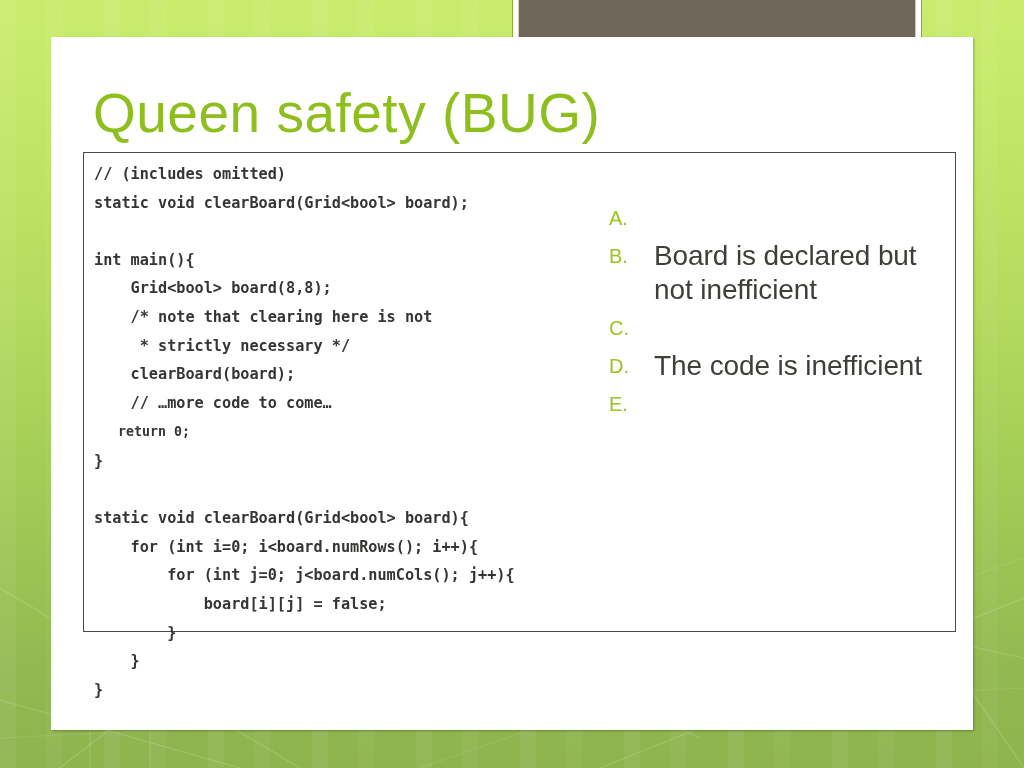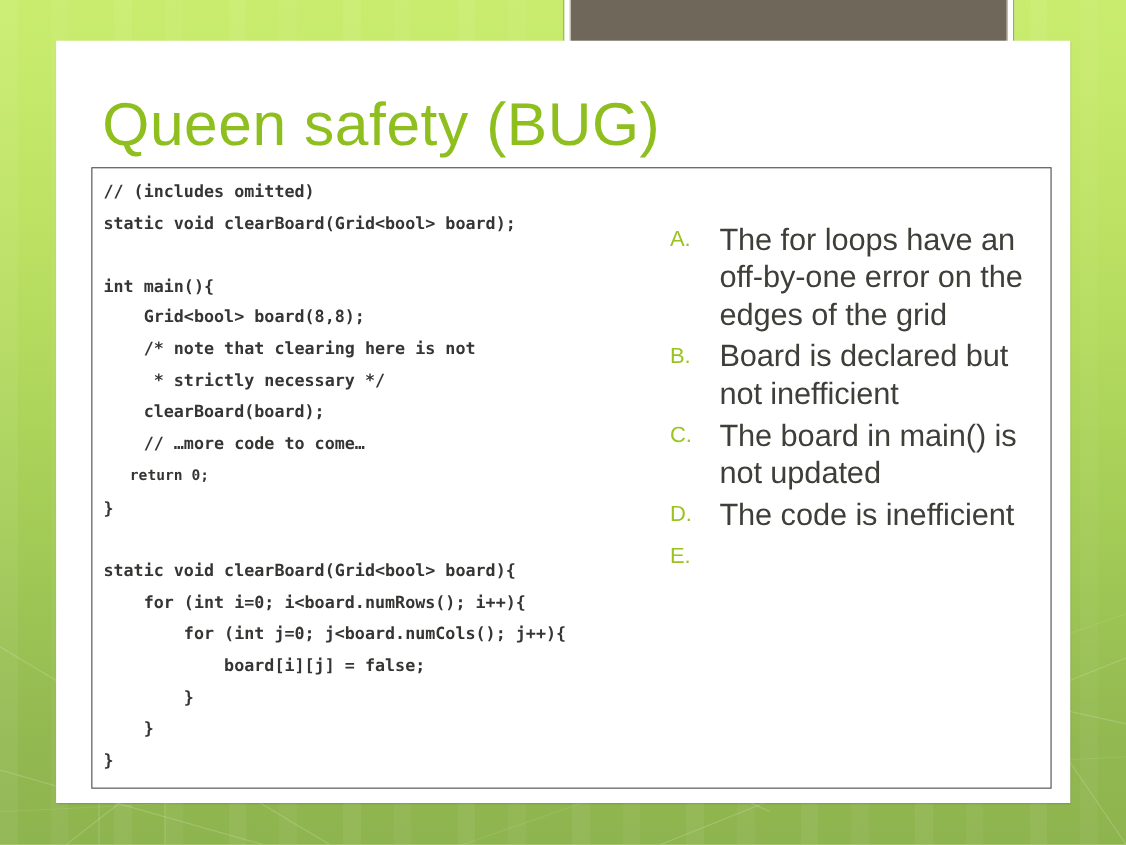--- a/index.html
+++ b/index.html
@@ -101,21 +101,21 @@
     color: #8fbf1f;
     white-space: nowrap;
   }
 
   
   .content-box {
     position: absolute;
     left: 83px;
     top: 152px;
     width: 873px;
-    height: 565px;
+    height: 480px;
     border: 1.6px solid #4a4a46;
     background: #ffffff;
     box-sizing: border-box;
   }
 
   
   .code-col {
     position: absolute;
     left: 10px;
     top: 7px;
@@ -223,29 +223,27 @@
 <span>        for (int j=0; j&lt;board.numCols(); j++){</span>
 <span>            board[i][j] = false;</span>
 <span>        }</span>
 <span>    }</span>
 <span>}</span></pre>
     </div>
 
     <ol class="answers">
       <li class="answer-item">
         <span class="answer-marker">A.</span>
-        <span class="answer-text">The for loops have an off-by-one error on the edges of the grid</span>
       </li>
       <li class="answer-item">
         <span class="answer-marker">B.</span>
         <span class="answer-text">Board is declared but not inefficient</span>
       </li>
       <li class="answer-item">
         <span class="answer-marker">C.</span>
-        <span class="answer-text">The board in main() is not updated</span>
       </li>
       <li class="answer-item">
         <span class="answer-marker">D.</span>
         <span class="answer-text">The code is inefficient</span>
       </li>
       <li class="answer-item">
         <span class="answer-marker">E.</span>
       </li>
     </ol>
 

